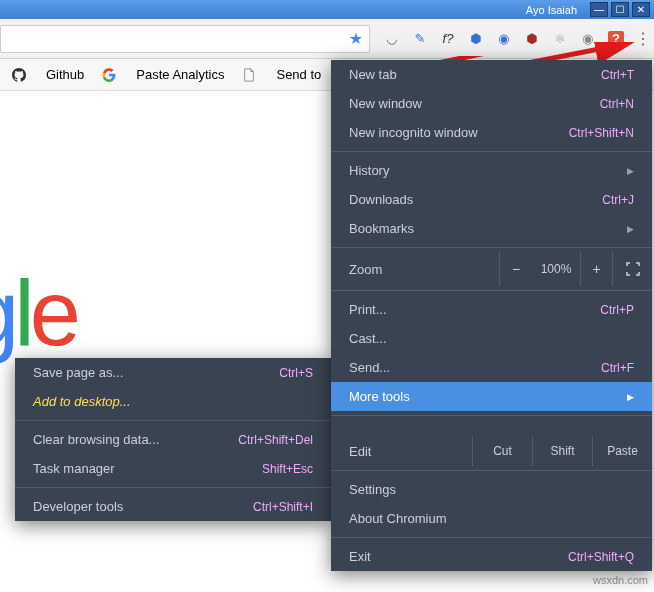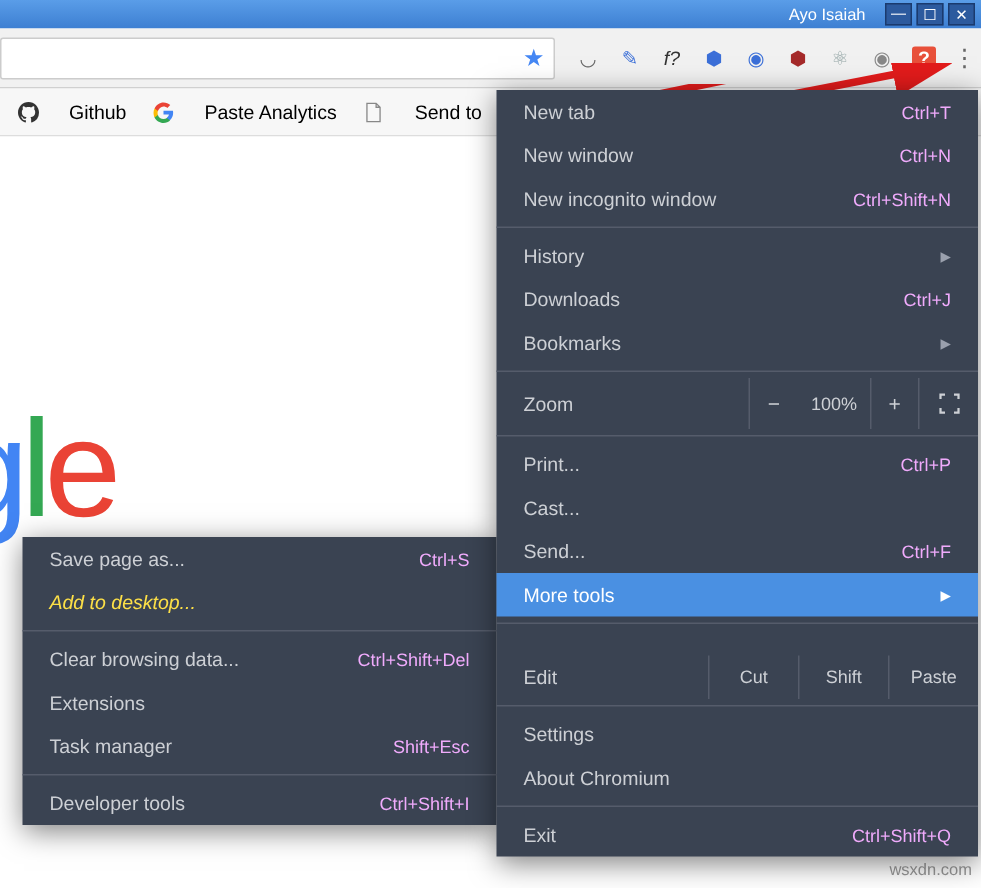--- a/index.html
+++ b/index.html
@@ -199,23 +199,20 @@
   </div>
   <div class="menu-row disabled">
     <span>Add to desktop...</span>
   </div>
   <div class="menu-sep"></div>
   <div class="menu-row">
     <span>Clear browsing data...</span>
     <span class="shortcut">Ctrl+Shift+Del</span>
   </div>
   <div class="menu-row">
-    <span>Extensions</span>
-  </div>
-  <div class="menu-row">
     <span>Task manager</span>
     <span class="shortcut">Shift+Esc</span>
   </div>
   <div class="menu-sep"></div>
   <div class="menu-row">
     <span>Developer tools</span>
     <span class="shortcut">Ctrl+Shift+I</span>
   </div>
 </div>
 

